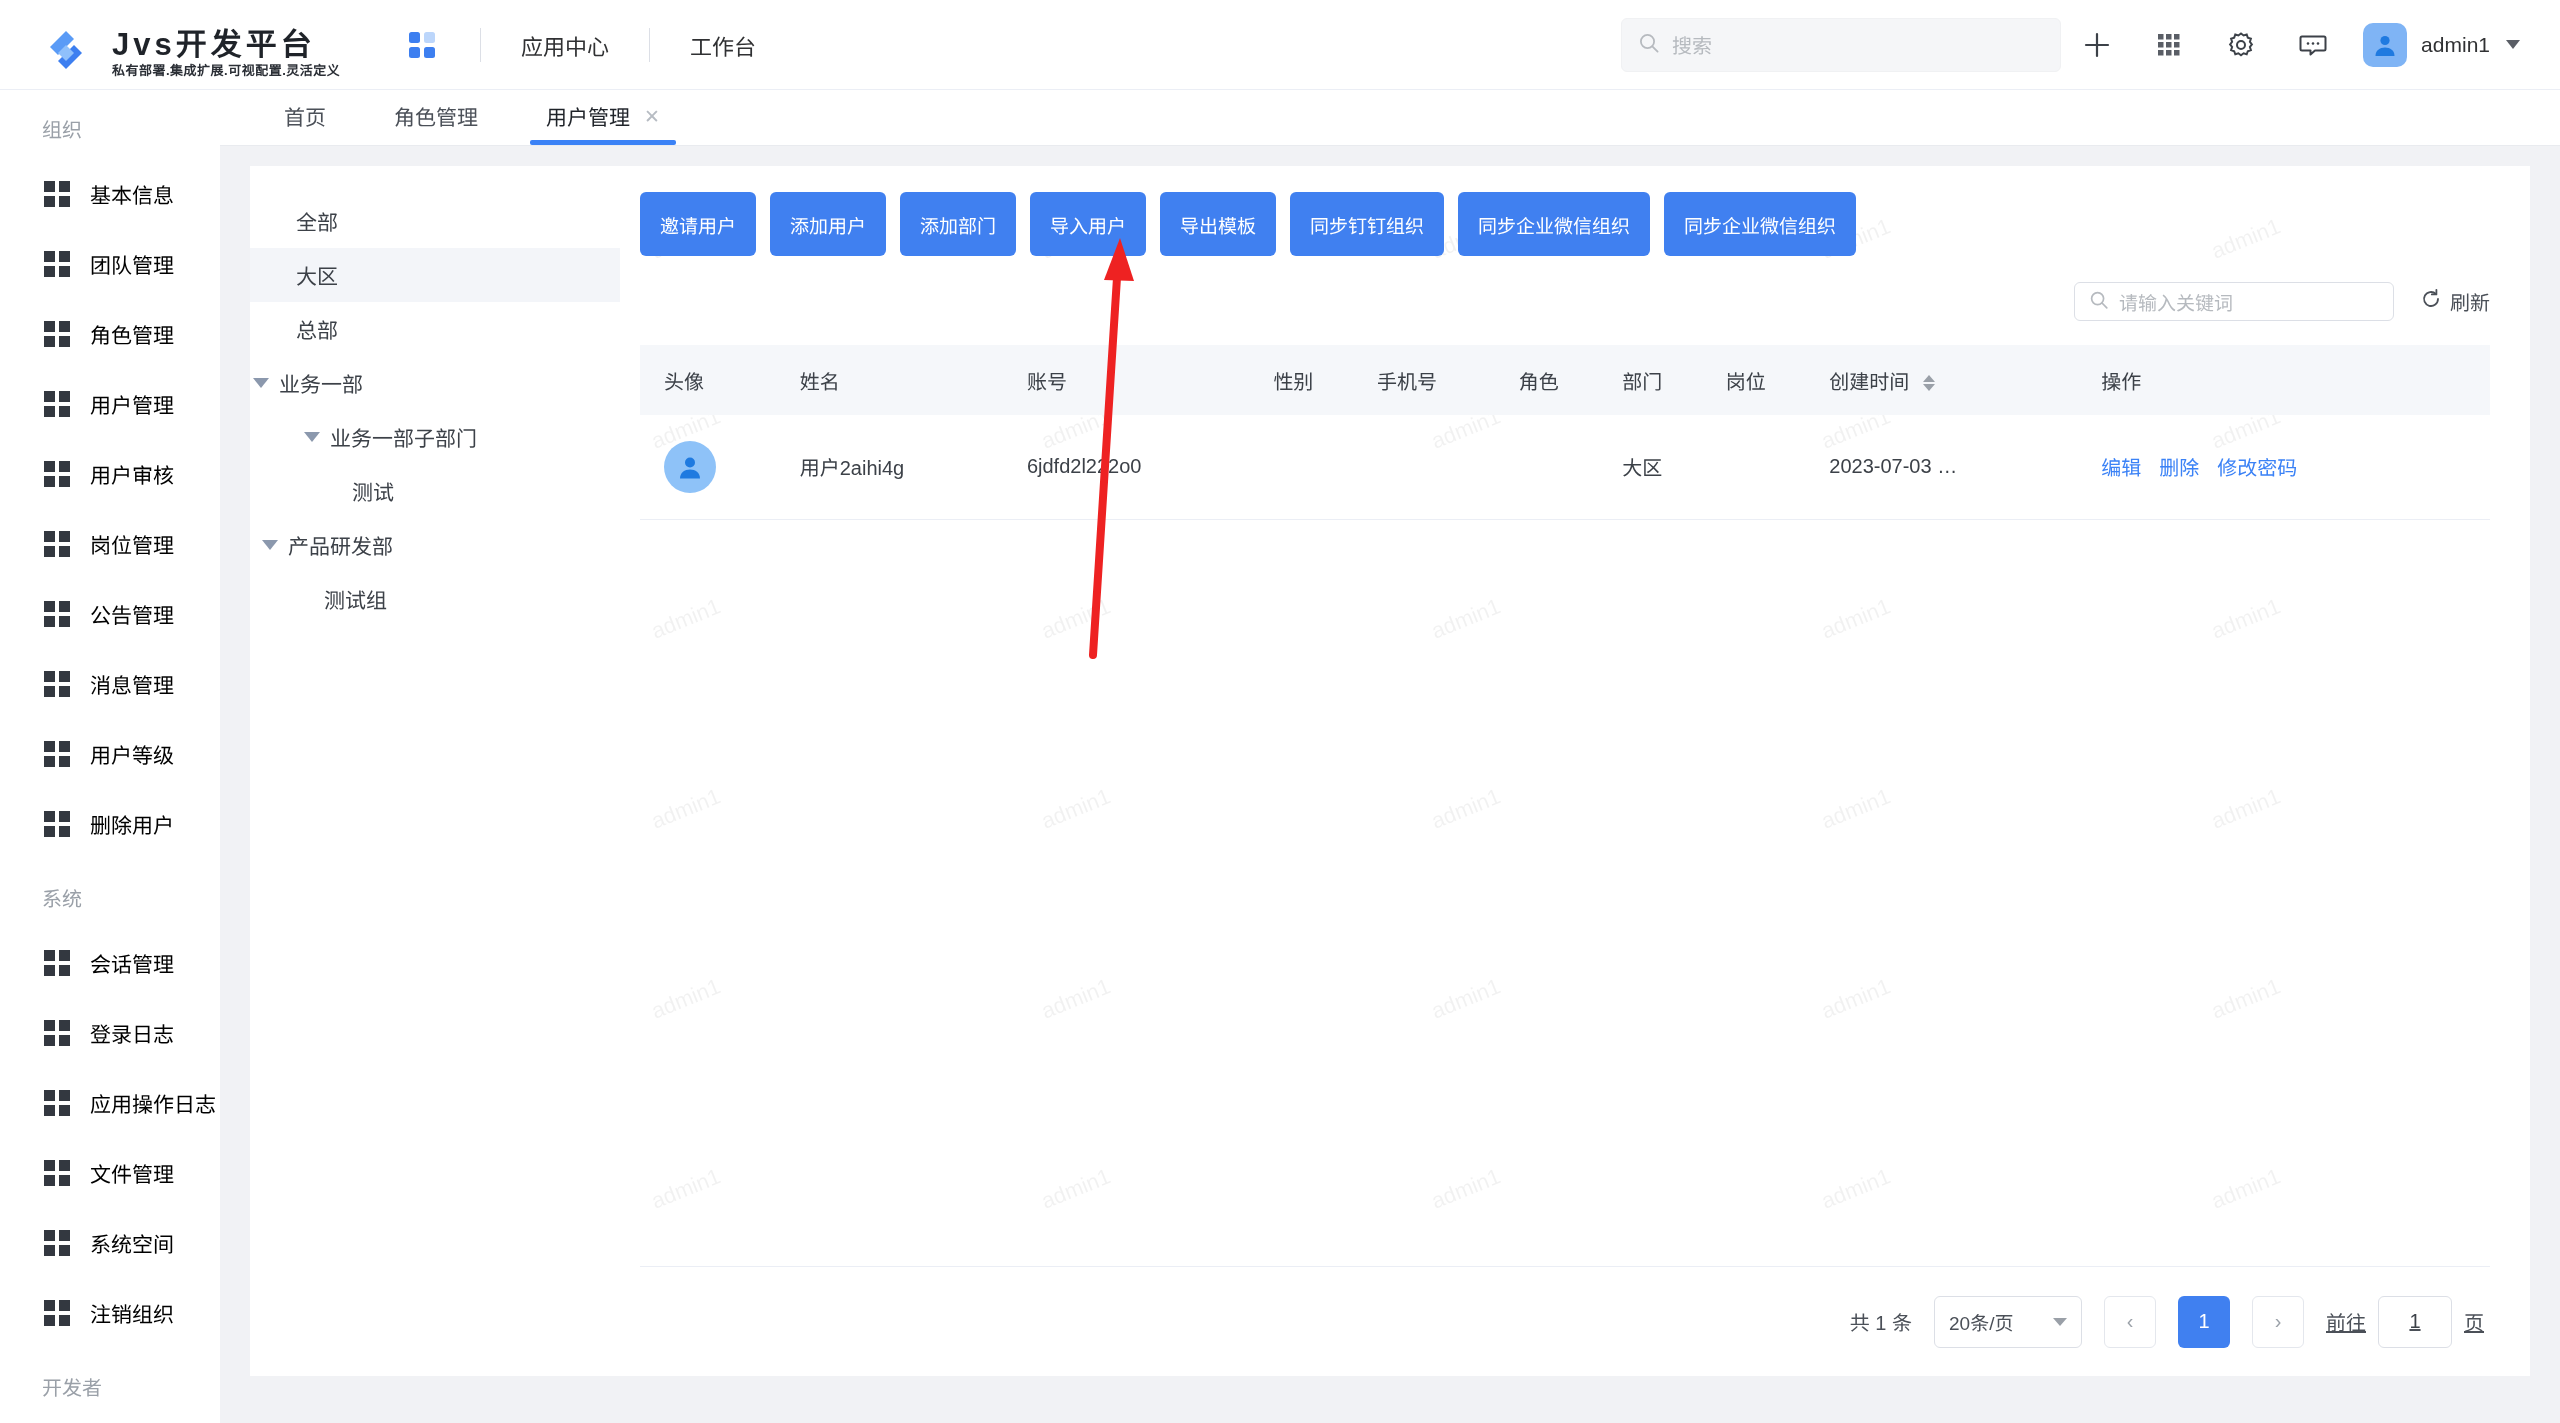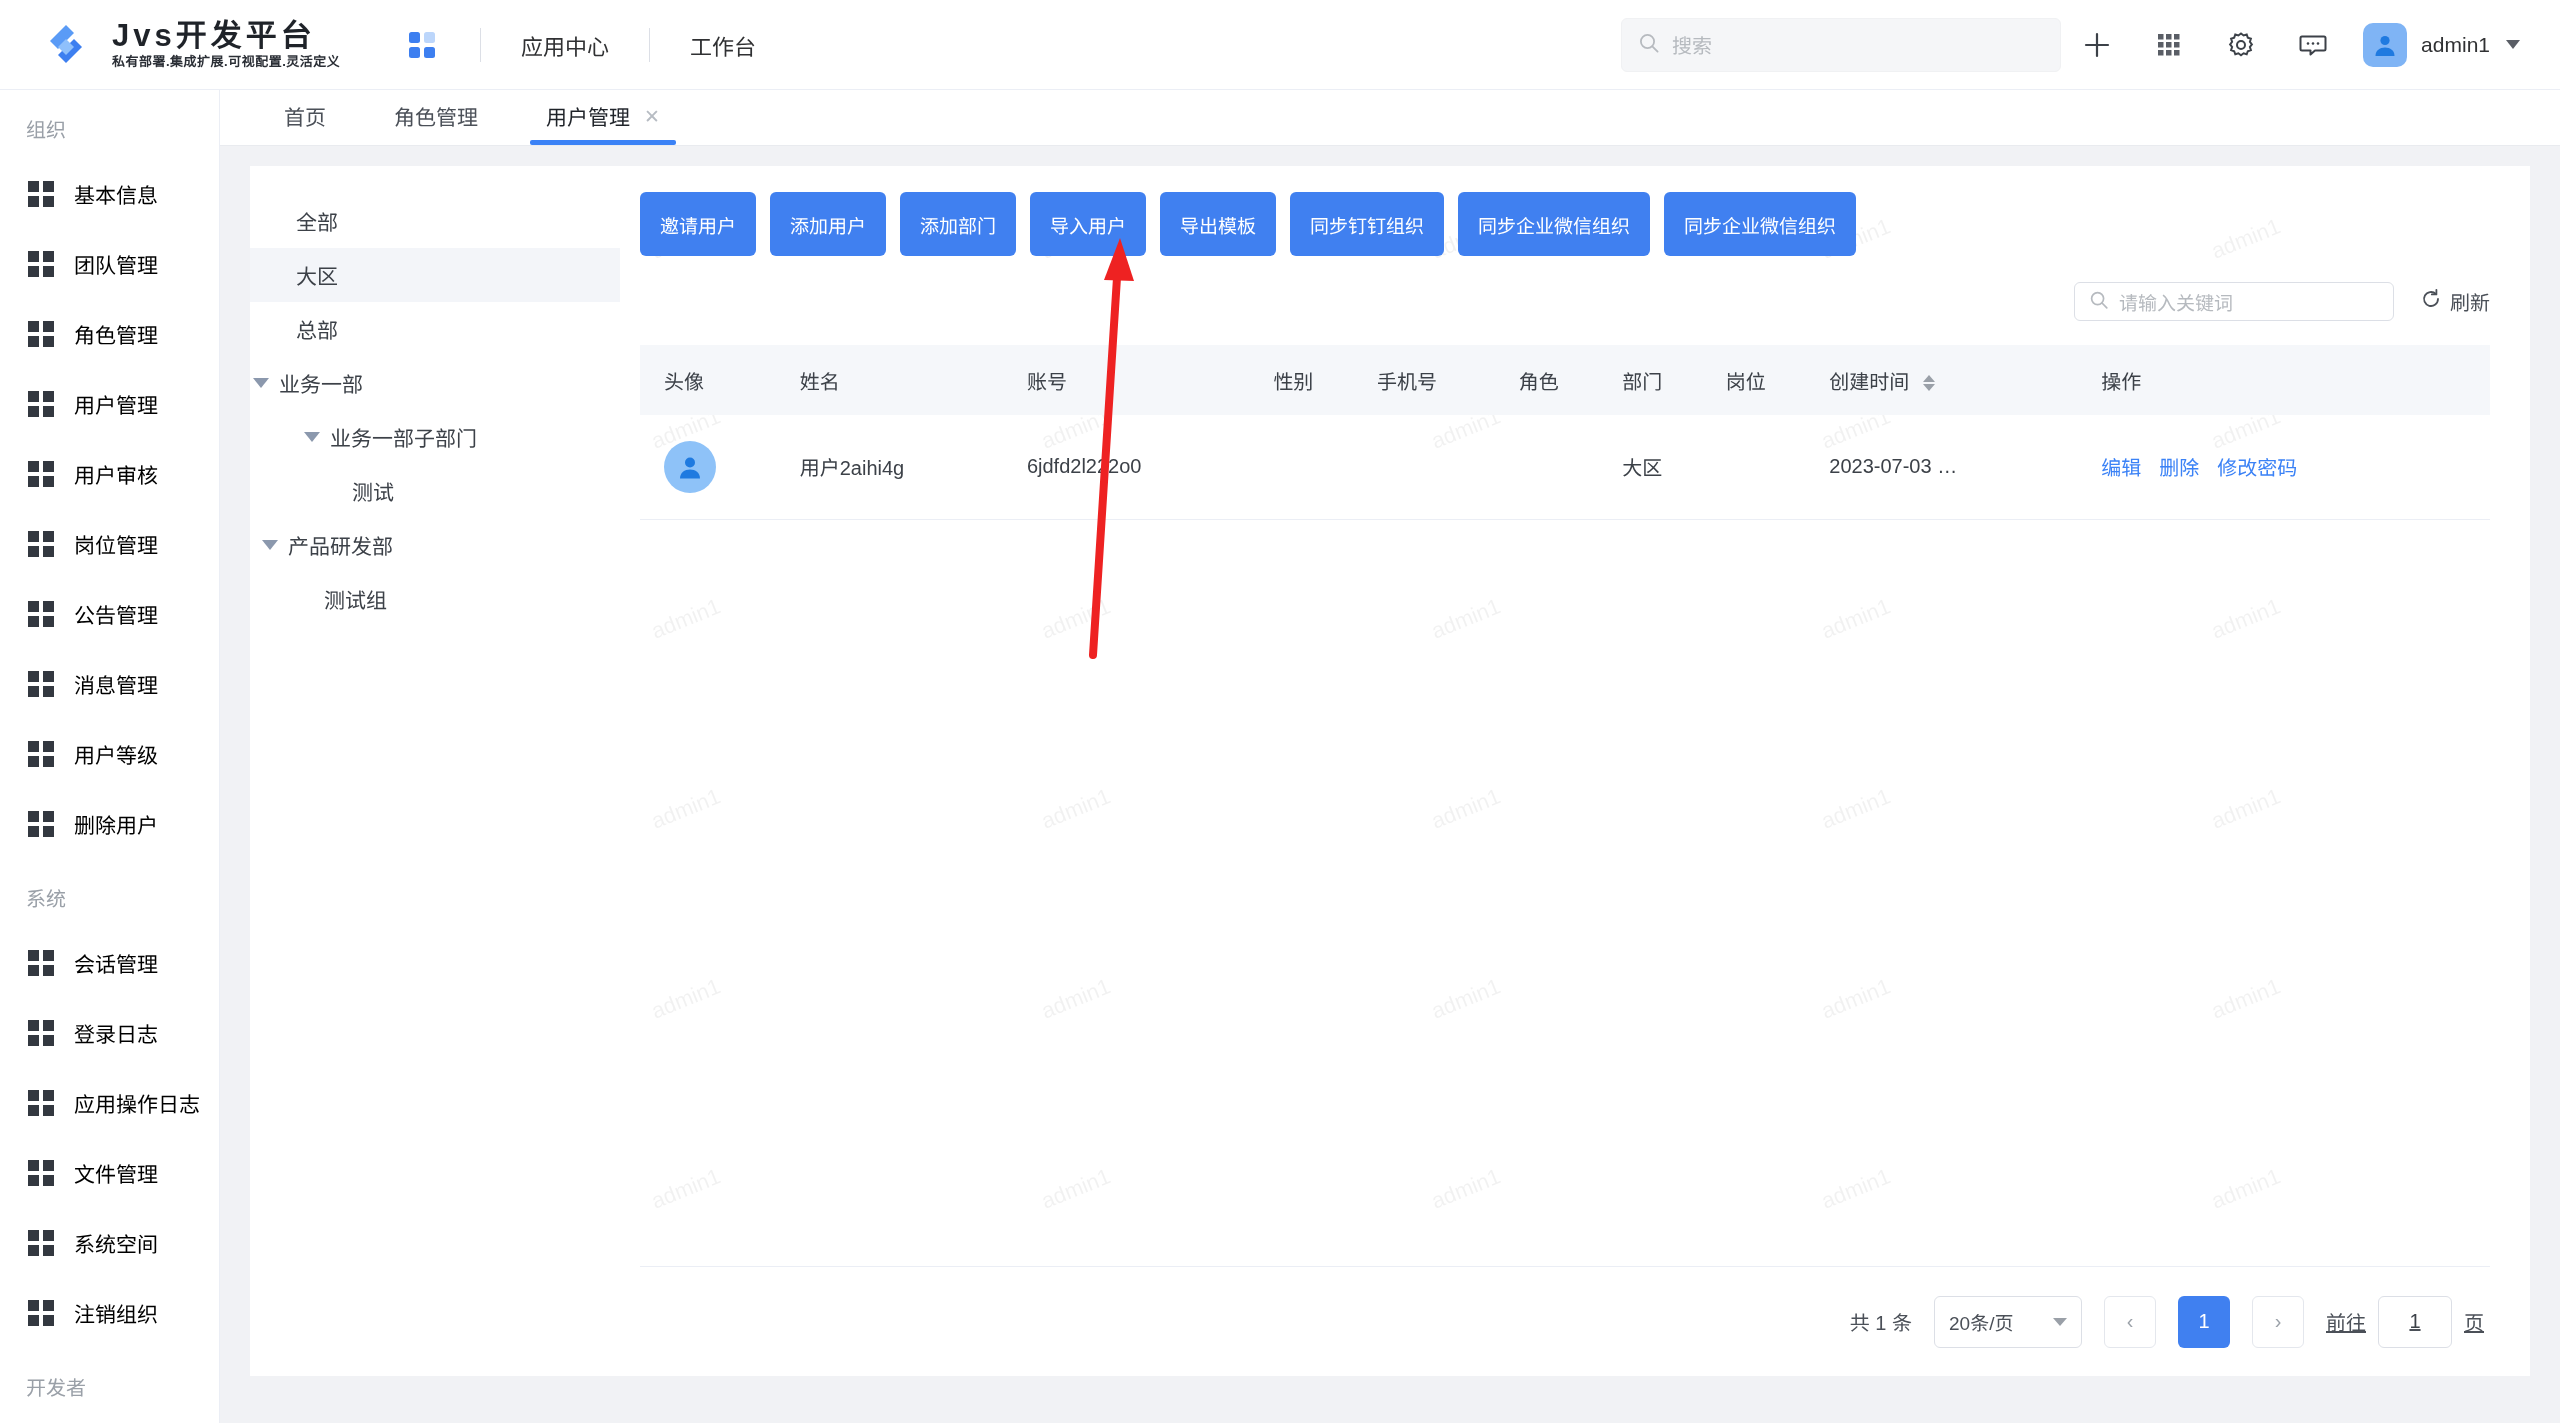--- a/index.html
+++ b/index.html
@@ -13,21 +13,21 @@
   }
   .app { position: relative; width: 2560px; height: 1423px; }
 
   
   .topbar {
     position: absolute; left: 0; top: 0; width: 2560px; height: 90px;
     background: #ffffff; display: flex; align-items: center;
     border-bottom: 1px solid #ebeef5;
   }
   .logo-zone {
-    width: 360px; height: 68px; display: flex; align-items: center;
+    width: 360px; height: 68px; display: flex; align-items: flex-end;
     padding-left: 40px; gap: 16px;
   }
   .logo-mark { width: 56px; height: 56px; flex: none; }
   .logo-text-wrap { display: flex; flex-direction: column; gap: 2px; }
   .logo-title {
     font-size: 31px; font-weight: 700; color: #1f2329;
     letter-spacing: 4px; line-height: 1.1;
   }
   .logo-sub {
     font-size: 13px; font-weight: 700; color: #2b2f36;
@@ -67,21 +67,21 @@
     display: flex; align-items: center; justify-content: center;
   }
   .user-name { font-size: 21px; color: #303133; }
   .caret-down {
     width: 0; height: 0; border-left: 7px solid transparent; border-right: 7px solid transparent;
     border-top: 9px solid #5a5e66; margin-left: 2px;
   }
 
   
   .sidebar {
-    position: absolute; left: 0; top: 90px; width: 220px; height: 1333px;
+    position: absolute; left: 16px; top: 90px; width: 220px; height: 1333px;
     background: #ffffff; border-right: 1px solid #ebeef5; overflow: hidden;
   }
   .side-group-title {
     font-size: 20px; color: #9aa0a8; padding: 24px 0 16px 26px;
   }
   .side-item {
     display: flex; align-items: center; gap: 20px; height: 70px;
     padding-left: 28px; cursor: pointer; position: relative;
   }
   .side-label { font-size: 21px; color: #000000; white-space: nowrap; }

